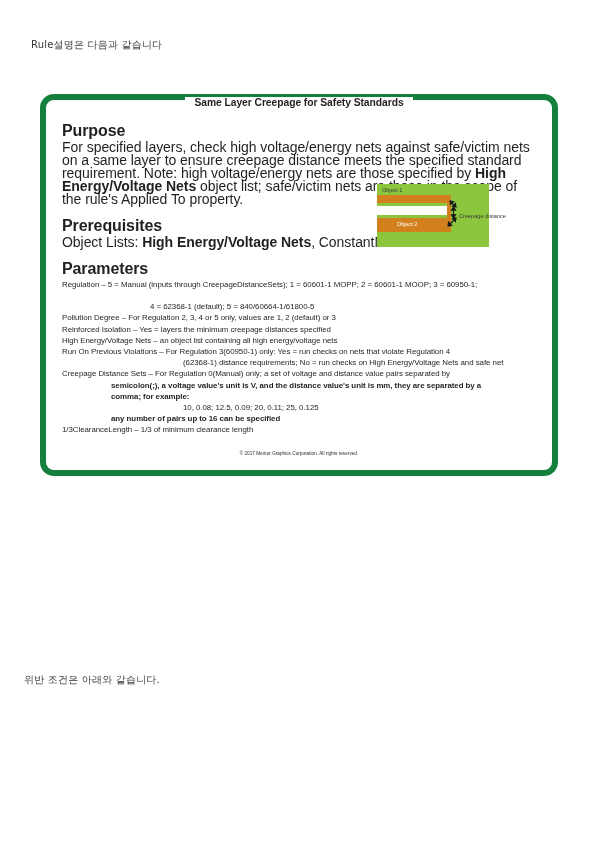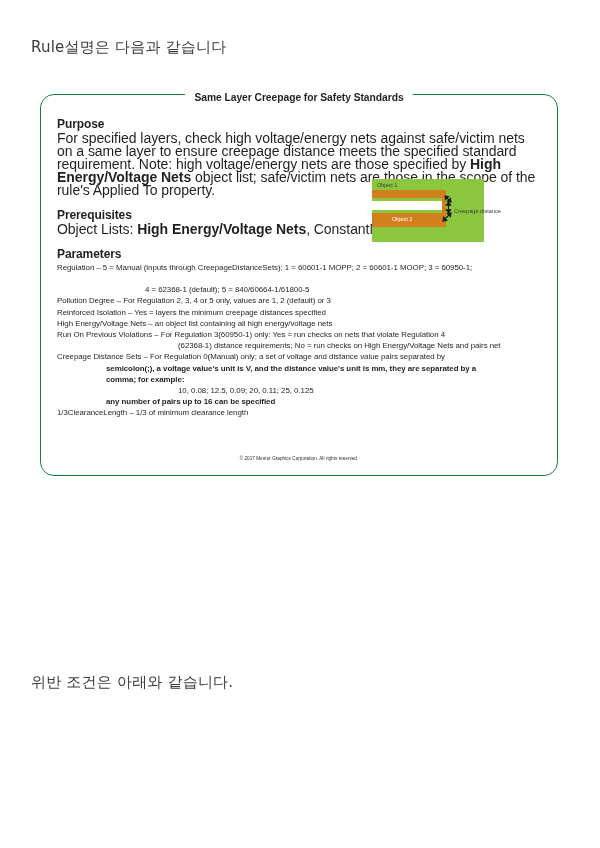--- a/index.html
+++ b/index.html
@@ -11,36 +11,36 @@
     height: 848px;
     background: #ffffff;
     font-family: "Liberation Sans", sans-serif;
     color: #231f20;
     position: relative;
     overflow: hidden;
   }
   .korean-note {
     position: absolute;
     font-family: "DejaVu Sans", sans-serif;
-    font-size: 15px;
+    font-size: 10px;
     color: #3a3a3a;
     letter-spacing: 0.2px;
     white-space: pre;
   }
   #korean-top { left: 31px; top: 38px; }
-  #korean-bottom { left: 31px; top: 673px; }
+  #korean-bottom { left: 24px; top: 673px; }
 
   
   .rule-card {
     position: absolute;
     left: 40px;
     top: 94px;
     width: 518px;
     height: 382px;
-    border: 1px solid #15803d;
+    border: 6px solid #15803d;
     border-radius: 14px;
     box-sizing: border-box;
     background: #ffffff;
   }
   .rule-title-wrap {
     position: absolute;
     top: -8px;
     left: 0;
     right: 0;
     text-align: center;
@@ -56,21 +56,21 @@
     letter-spacing: -0.05px;
   }
   .card-body {
     position: absolute;
     left: 0; top: 0; right: 0; bottom: 0;
     padding: 22px 16px 0 16px;
     box-sizing: border-box;
   }
 
   h3.section-head {
-    font-size: 12px;
+    font-size: 16px;
     font-weight: bold;
     margin: 0 0 1px 0;
     color: #231f20;
     letter-spacing: -0.1px;
   }
   .section-block { margin-bottom: 11px; }
   .para {
     font-size: 14px;
     line-height: 13px;
     color: #231f20;
@@ -194,21 +194,21 @@
 
       <div class="param-line"><b>Pollution Degree</b><span> – For </span><b>Regulation</b><span> 2, 3, 4 or 5 only, values are 1, 2 (default) or 3</span></div>
 
 
       <div class="param-line"><b>Reinforced Isolation</b><span> – Yes = layers the minimum creepage distances specified</span></div>
 
 
       <div class="param-line"><b>High Energy/Voltage Nets</b><span> – an object list containing all high energy/voltage nets</span></div>
 
       <div class="param-line"><b>Run On Previous Violations</b><span> – For </span><b>Regulation</b><span> 3(60950-1) only: Yes = run checks on nets that violate </span><b>Regulation</b><span> 4</span></div>
-      <div class="param-line indent-3"><span>(62368-1) distance requirements; No = run checks on </span><b>High Energy/Voltage Nets</b><span> and pairs net</span></div>
+      <div class="param-line indent-3"><span>(62368-1) distance requirements; No = run checks on </span><b>High Energy/Voltage Nets</b><span> and safe net</span></div>
 
       <div class="param-line"><b>Creepage Distance Sets</b><span> – For </span><b>Regulation</b><span> 0(Manual) only; a set of voltage and distance value pairs separated by</span></div>
       <div class="param-line indent-1">semicolon(;), a voltage value's unit is V, and the distance value's unit is mm, they are separated by a</div>
       <div class="param-line indent-1">comma; for example:</div>
       <div class="param-line indent-3">10, 0.08; 12.5, 0.09; 20, 0.11; 25, 0.125</div>
       <div class="param-line indent-1">any number of pairs up to 16 can be specified</div>
 
       <div class="param-line"><b>1/3ClearanceLength</b><span> – 1/3 of minimum clearance length</span></div>
     </div>
 

